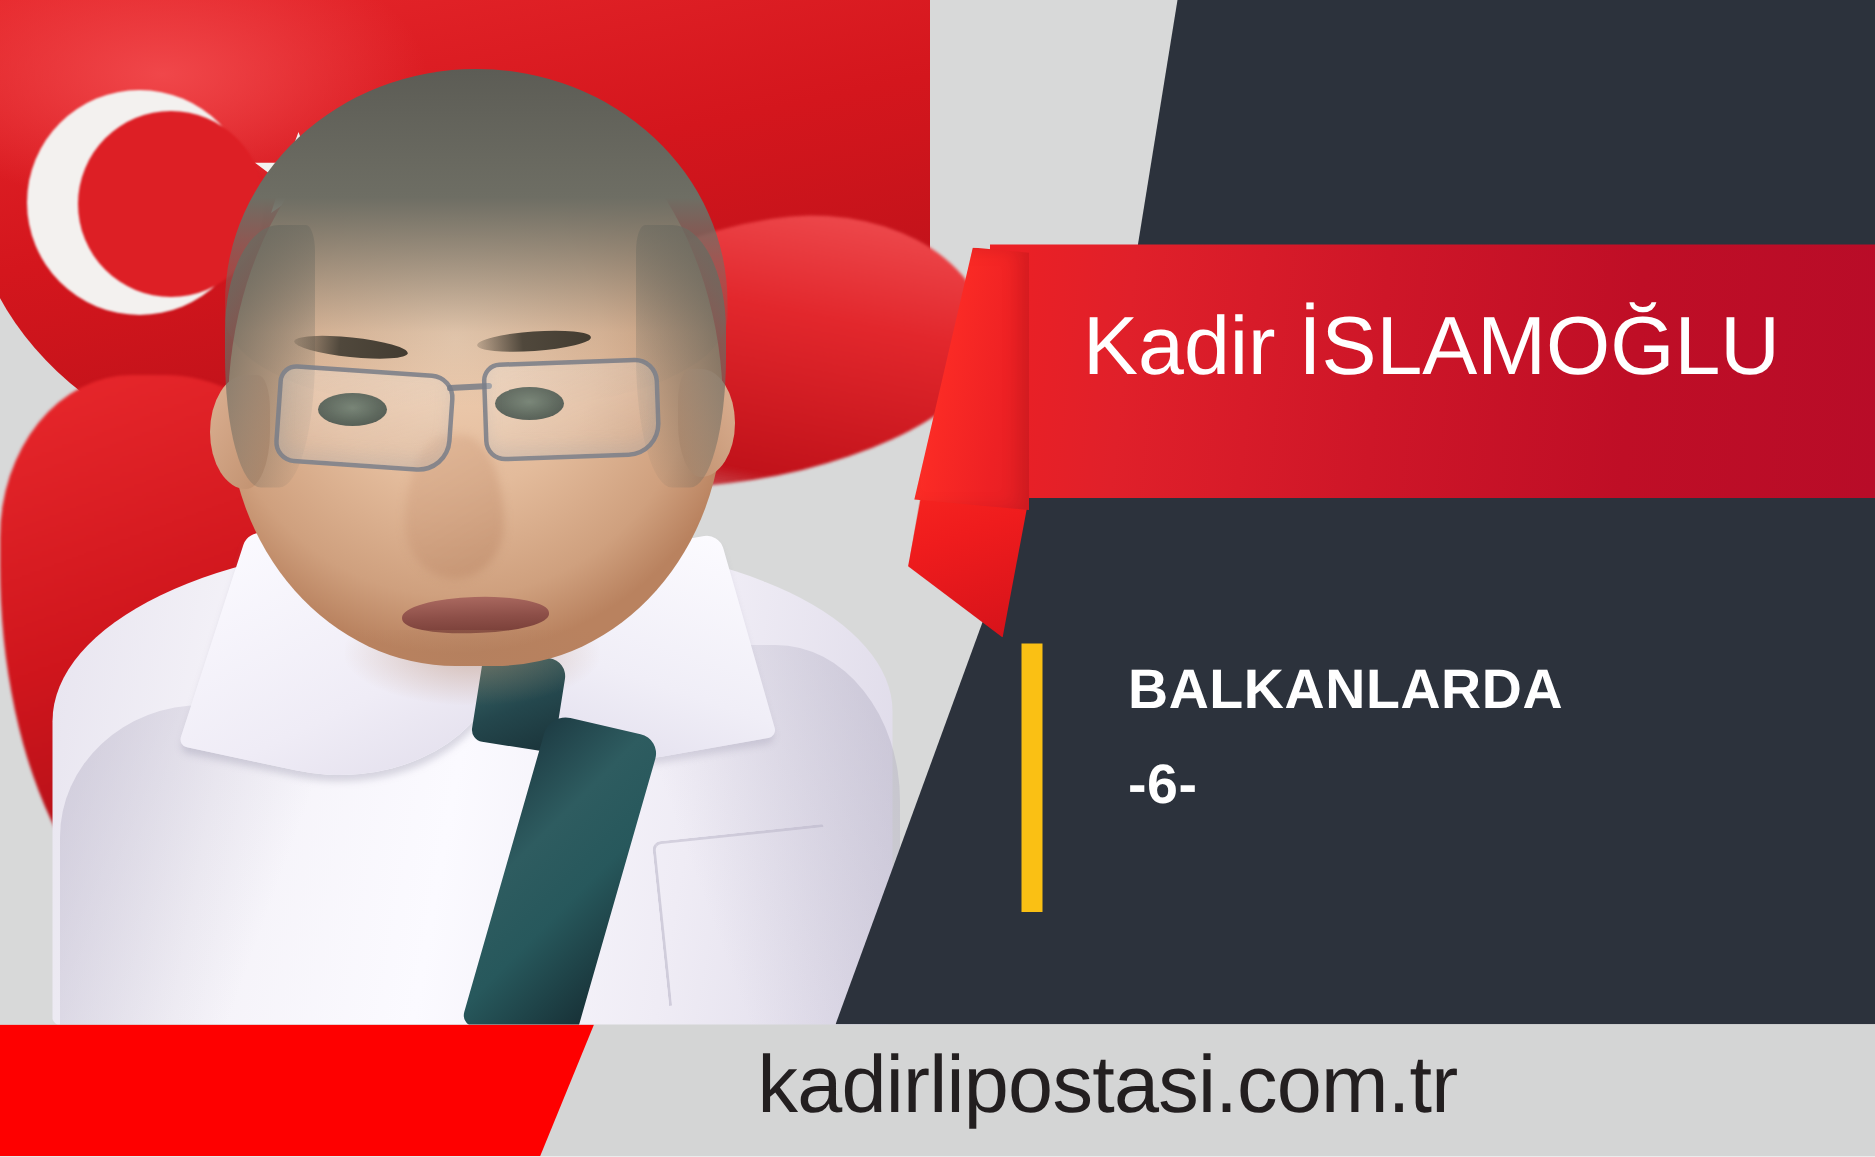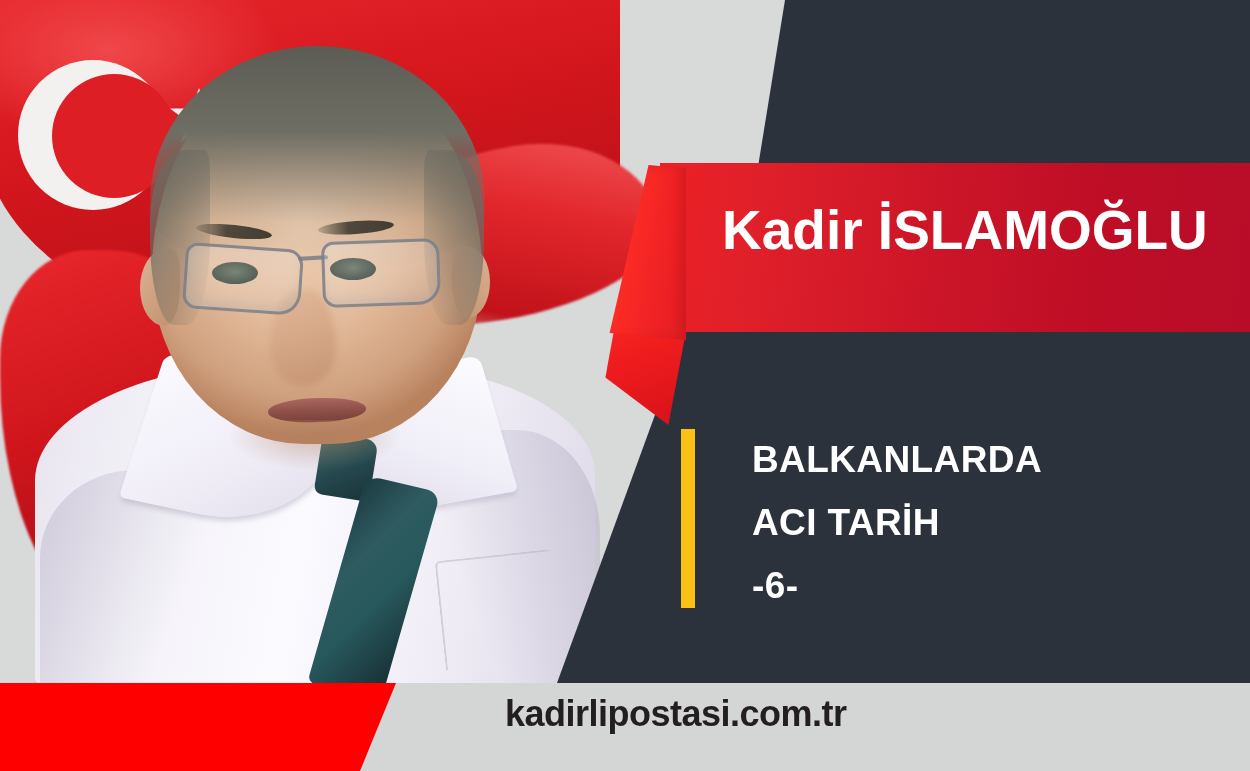--- a/index.html
+++ b/index.html
@@ -323,21 +323,21 @@
     width: 70px; height: 100px;
     background: linear-gradient(175deg, rgba(255,80,60,0.35), rgba(140,12,18,0.35));
     clip-path: polygon(18% 0, 98% 10%, 70% 100%, 4% 58%);
     filter: blur(2px);
   }
   .ribbon-name {
     position: absolute;
     left: 722px; top: 203px;
     color: #ffffff;
     font-size: 55px;
-    font-weight: bold;
+    font-weight: normal;
     letter-spacing: 0px;
     white-space: nowrap;
     line-height: 1;
   }
 
   
   .title-bar {
     position: absolute;
     left: 681px; top: 429px;
     width: 14px; height: 179px;
@@ -368,22 +368,22 @@
     position: absolute;
     left: 0; top: 683px;
     width: 400px; height: 88px;
     background: #fe0000;
     clip-path: polygon(0 0, 396px 0, 360px 88px, 0 88px);
   }
   .site-url {
     position: absolute;
     left: 505px; top: 694px;
     color: #231f20;
-    font-size: 36px;
-    font-weight: bold;
+    font-size: 54px;
+    font-weight: normal;
     letter-spacing: -0.5px;
     white-space: nowrap;
     line-height: 1.1;
   }
 </style>
 </head>
 <body>
 
 <div class="card">
 
@@ -436,21 +436,20 @@
 
   <div class="ribbon-tail-shade"></div>
   <div class="ribbon-tail"></div>
   <div class="ribbon"></div>
   <div class="ribbon-fold"></div>
   <div class="ribbon-name">Kadir İSLAMOĞLU</div>
 
   <div class="title-bar"></div>
   <div class="title-lines">
     <div class="title-line">BALKANLARDA</div>
-    <div class="title-line">ACI TARİH</div>
     <div class="title-line">-6-</div>
   </div>
 
   <div class="bottom-bar"></div>
   <div class="bottom-red"></div>
   <div class="site-url">kadirlipostasi.com.tr</div>
 
 </div>
 
 </body></html>

